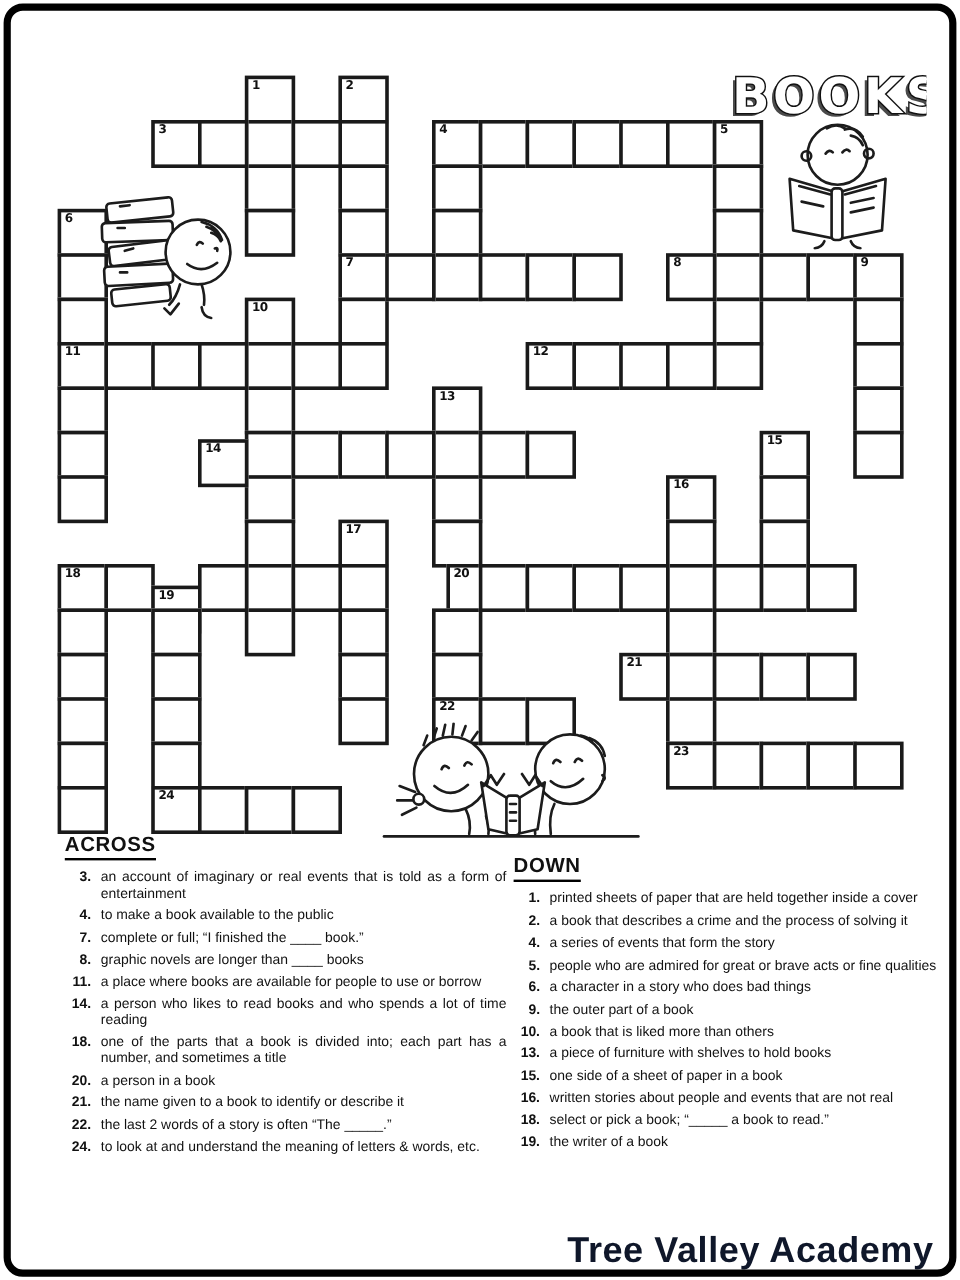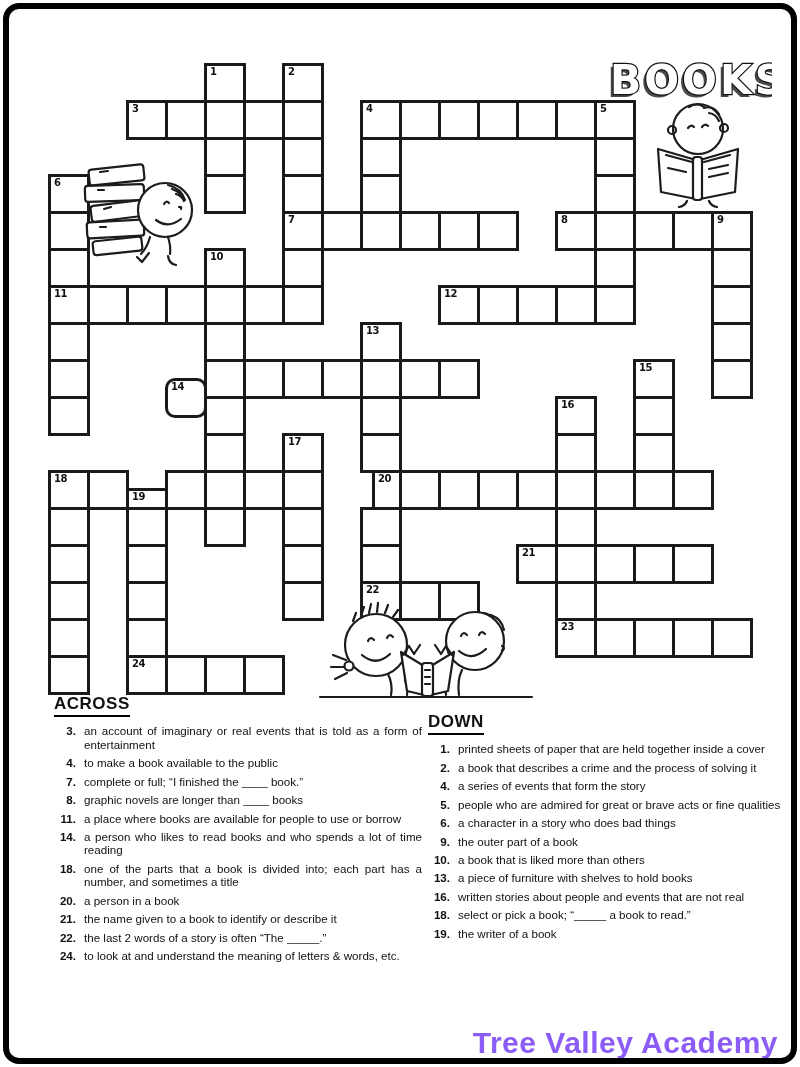--- a/index.html
+++ b/index.html
@@ -142,21 +142,21 @@
     <div class="cell" style="left: 360px; top: 396px;"></div>
     <div class="cell" style="left: 360px; top: 433px;"></div>
     <div class="cell" style="left: 372px; top: 470px;">
       <span class="n">20</span>
     </div>
     <div class="cell" style="left: 360px; top: 507px;"></div>
     <div class="cell" style="left: 360px; top: 544px;"></div>
     <div class="cell" style="left: 360px; top: 581px;">
       <span class="n">22</span>
     </div>
-    <div class="cell" style="left: 165px; top: 378px; border-radius: 10px;">
+    <div class="cell" style="left: 165px; top: 366px;">
       <span class="n">14</span>
     </div>
     <div class="cell" style="left: 243px; top: 359px;"></div>
     <div class="cell" style="left: 282px; top: 359px;"></div>
     <div class="cell" style="left: 321px; top: 359px;"></div>
     <div class="cell" style="left: 399px; top: 359px;"></div>
     <div class="cell" style="left: 438px; top: 359px;"></div>
     <div class="cell" style="left: 633px; top: 359px;">
       <span class="n">15</span>
     </div>
@@ -359,27 +359,31 @@
       </div>
       <div class="clue">
         <div class="num">10.</div>
         <div class="txt">a book that is liked more than others</div>
       </div>
       <div class="clue">
         <div class="num">13.</div>
         <div class="txt">a piece of furniture with shelves to hold books</div>
       </div>
       <div class="clue">
+        <div class="num">15.</div>
+        <div class="txt">one side of a sheet of paper in a book</div>
+      </div>
+      <div class="clue">
         <div class="num">16.</div>
         <div class="txt">written stories about people and events that are not real</div>
       </div>
       <div class="clue">
         <div class="num">18.</div>
         <div class="txt">select or pick a book; “_____ a book to read.”</div>
       </div>
       <div class="clue">
         <div class="num">19.</div>
         <div class="txt">the writer of a book</div>
       </div>
     </div>
 </div>
 
-<div id="brand" style="color: #8b5cf6;">Tree Valley Academy</div>
+<div id="brand" style="color: #0f172a;">Tree Valley Academy</div>
 
 </body></html>

